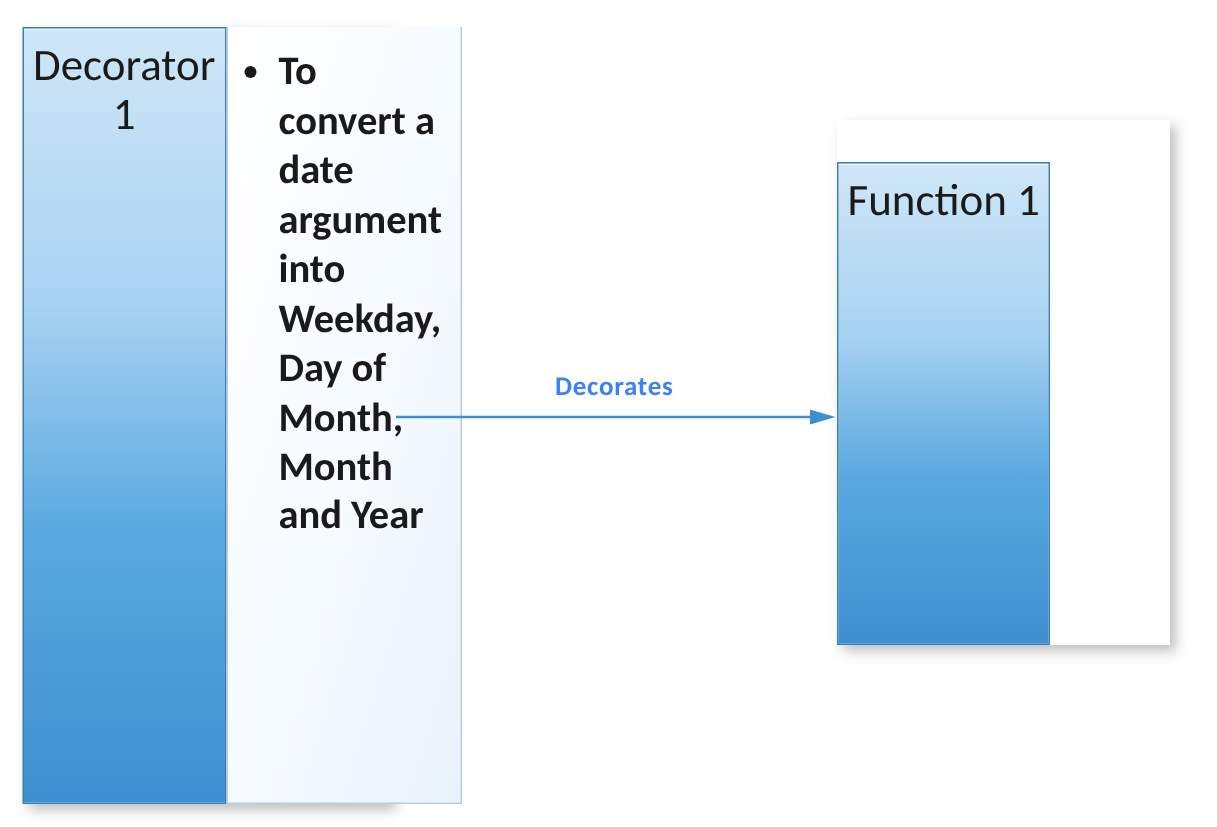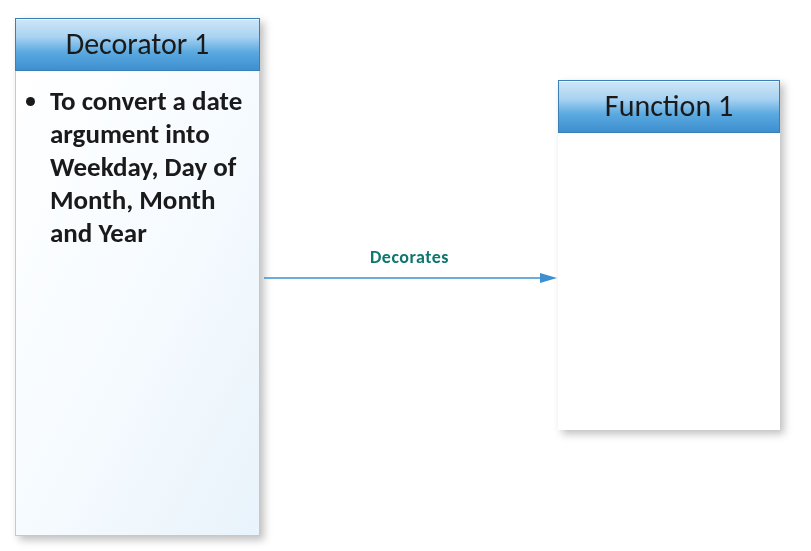--- a/index.html
+++ b/index.html
@@ -8,21 +8,21 @@
     width: 811px;
     height: 551px;
     background: #ffffff;
     font-family: "Calibri", "Segoe UI", Arial, sans-serif;
     position: relative;
     overflow: hidden;
   }
   .card {
     position: absolute;
     display: flex;
-    flex-direction: column;
+    flex-direction: row;
     box-shadow: 4px 4px 8px rgba(0,0,0,0.25);
     justify-content: space-between;
   }
   .card-header {
     background: linear-gradient(to bottom, #cfe6f7 0%, #a9d3f2 35%, #5aa9e0 65%, #3d8fcf 100%);
     border: 1px solid #3a7fb8;
     color: #1a1a1a;
     text-align: center;
     padding: 8px 6px 10px 6px;
     font-size: 30px;
@@ -46,37 +46,37 @@
   }
   .card-body li {
     line-height: 1.22;
   }
   
   #decorator-card { left: 15px; top: 18px; width: 245px; height: 518px; }
   #decorator-card .card-header { font-size: 30px; }
   #decorator-card .card-body li { font-size: 27px; }
   
   #function-card { left: 558px; top: 80px; width: 222px; height: 350px; }
-  #function-card .card-header { font-size: 30px; }
+  #function-card .card-header { font-size: 30px; margin-top: 28px; }
   #function-card .card-body li { font-size: 30px; }
 
   .connector {
     position: absolute;
     left: 262px;
     top: 250px;
     width: 295px;
     height: 40px;
     pointer-events: none;
   }
   .connector svg { width: 100%; height: 100%; display: block; }
   .connector-label {
     position: absolute;
     left: 0; right: 0; top: -4px;
     text-align: center;
-    color: #0f766e;
+    color: #3b82f6;
     font-weight: 700;
     font-size: 18px;
     letter-spacing: 0.5px;
   }
 </style>
 </head>
 <body>
 
 <div id="decorator-card" class="card">
   <div class="card-header">Decorator 1</div>

